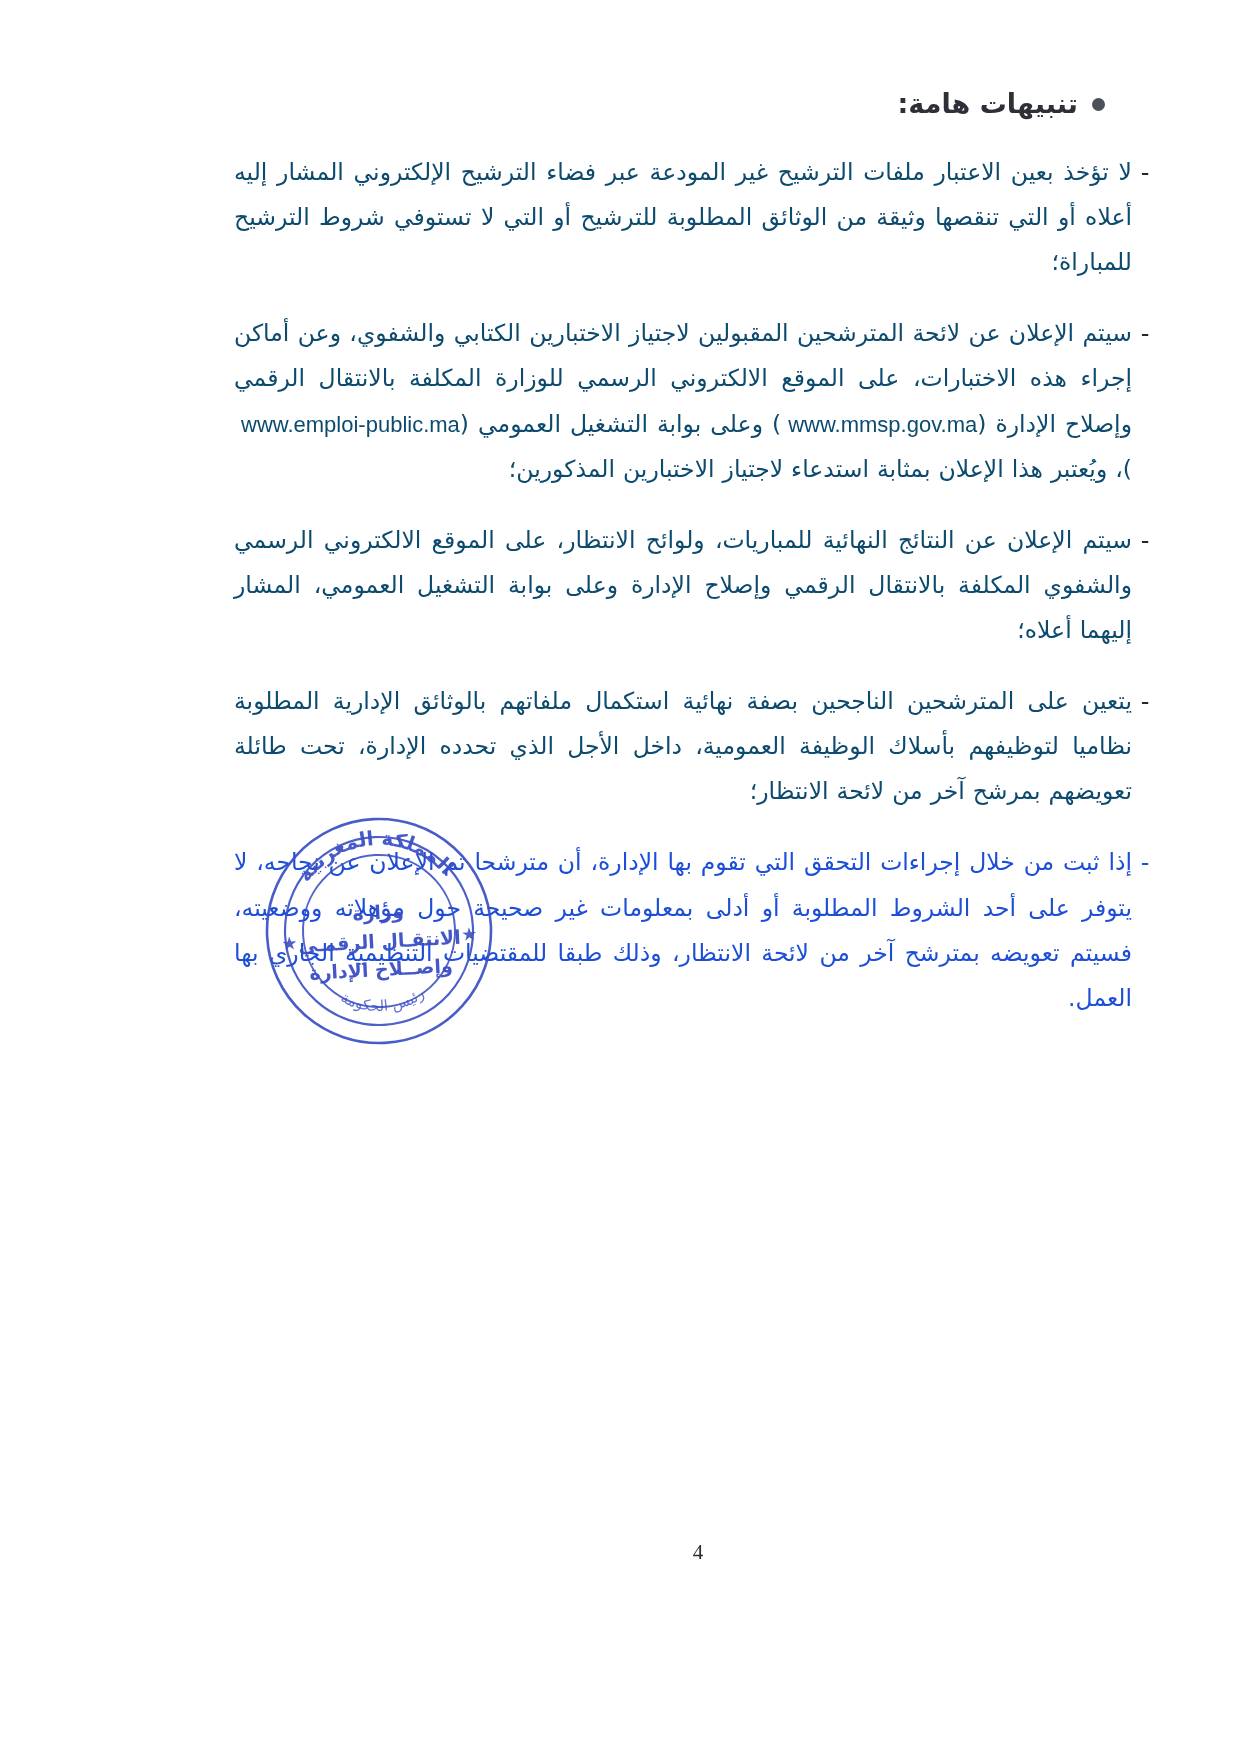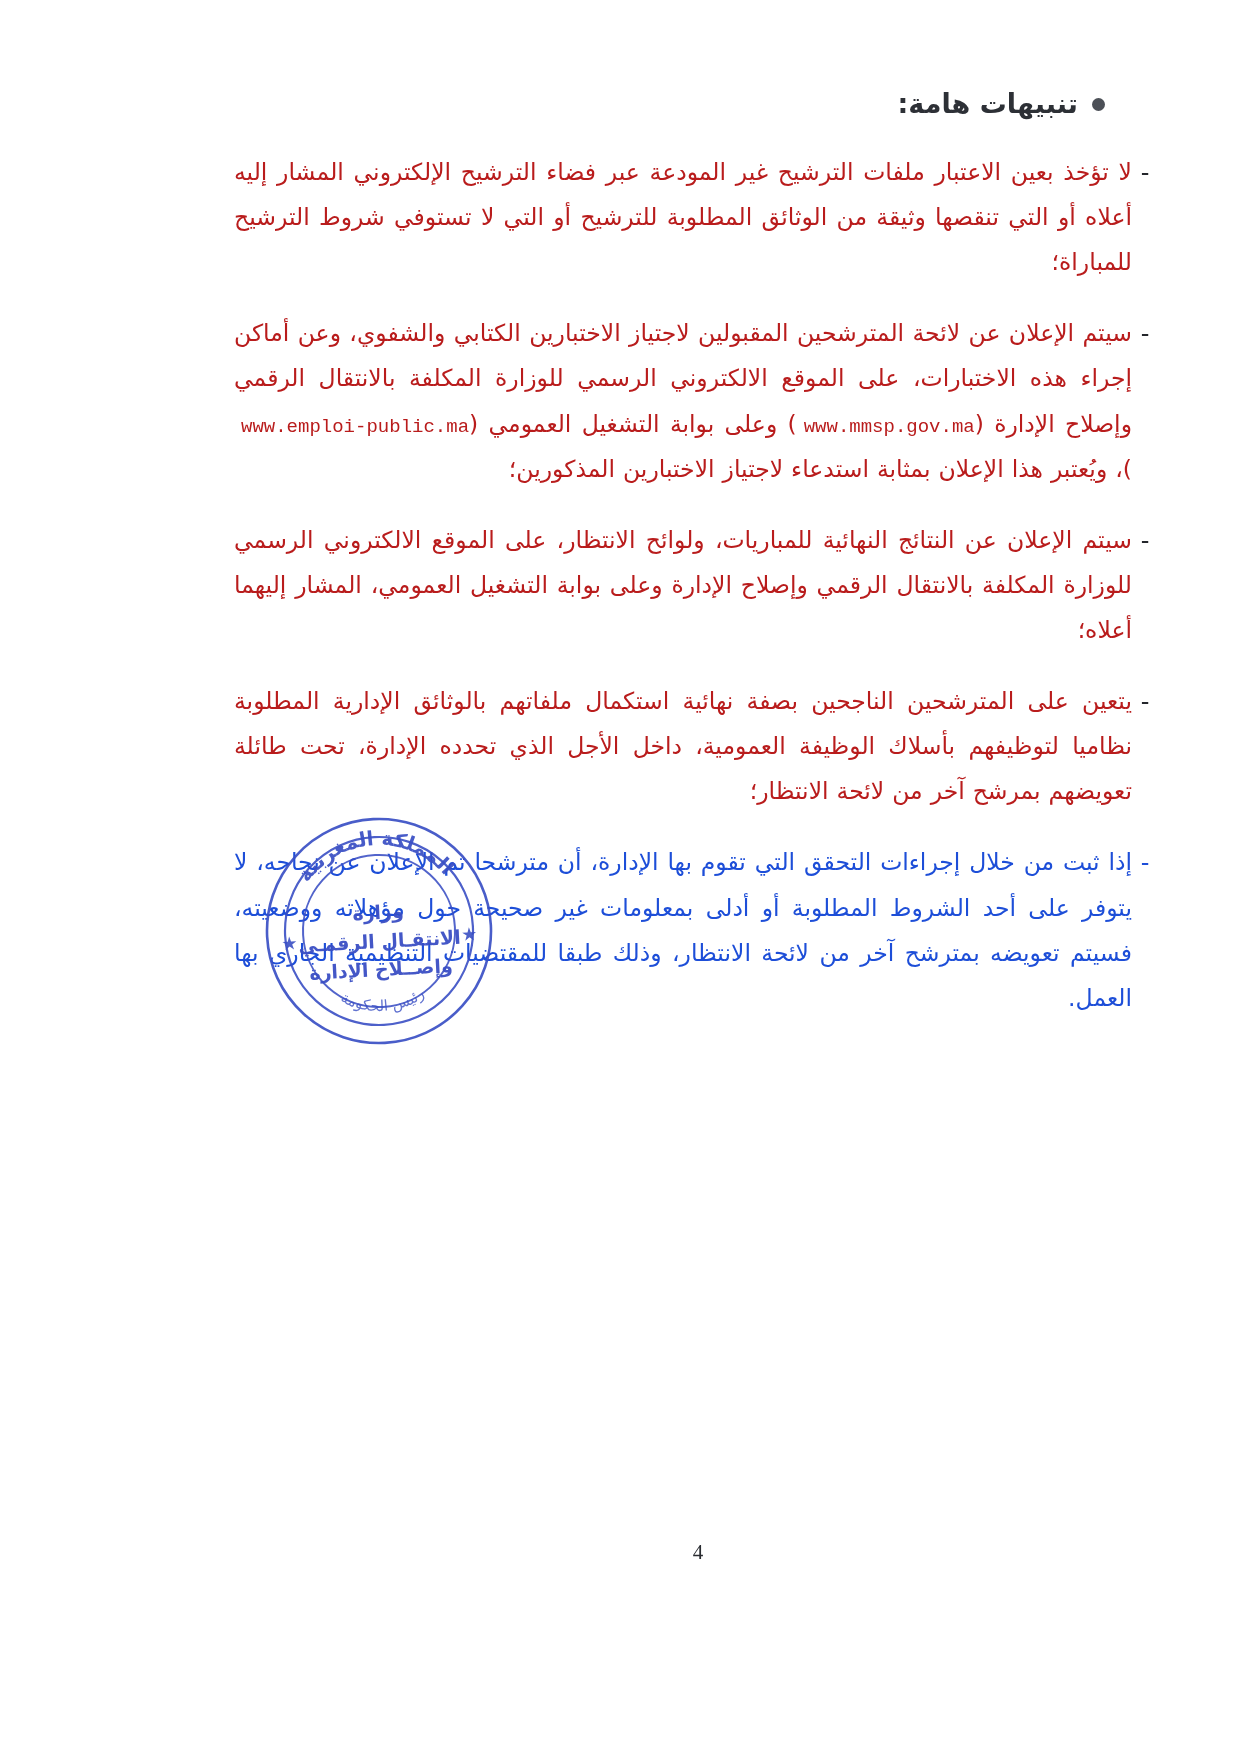--- a/index.html
+++ b/index.html
@@ -63,36 +63,36 @@
     font-size: 24px;
     color: #24262b;
     line-height: 1.9;
     text-align: center;
     padding-top: 1px;
   }
   .para-text {
     flex: 1 1 auto;
     font-size: 23.5px;
     line-height: 1.92;
-    color: #b91c1c;
+    color: #0c4a6e;
     text-align: justify;
     text-justify: inter-word;
     direction: rtl;
     word-spacing: 0.5px;
   }
   .para-row.faded .para-text,
   .para-row.faded .para-dash {
     color: #1d4ed8;
   }
   .para-text .url {
     direction: ltr;
     unicode-bidi: embed;
     display: inline-block;
-    font-family: Liberation Mono, monospace;
-    font-size: 19px;
+    font-family: Liberation Sans, sans-serif;
+    font-size: 22px;
     margin-left: 7px;
   }
 
   
   .stamp {
     position: absolute;
     top: 815px;
     right: 745px;
     width: 232px;
     height: 232px;
@@ -129,21 +129,21 @@
       <div class="para-text">لا تؤخذ بعين الاعتبار ملفات الترشيح غير المودعة عبر فضاء الترشيح الإلكتروني المشار إليه أعلاه أو التي تنقصها وثيقة من الوثائق المطلوبة للترشيح أو التي لا تستوفي شروط الترشيح للمباراة؛</div>
     </div>
 
     <div class="para-row">
       <div class="para-dash">-</div>
       <div class="para-text"><span>سيتم الإعلان عن لائحة المترشحين المقبولين لاجتياز الاختبارين الكتابي والشفوي، وعن أماكن إجراء هذه الاختبارات، على الموقع الالكتروني الرسمي للوزارة المكلفة بالانتقال الرقمي وإصلاح الإدارة (</span><span class="url">www.mmsp.gov.ma</span><span>) وعلى بوابة التشغيل العمومي (</span><span class="url">www.emploi-public.ma</span><span>)، ويُعتبر هذا الإعلان بمثابة استدعاء لاجتياز الاختبارين المذكورين؛</span></div>
     </div>
 
     <div class="para-row">
       <div class="para-dash">-</div>
-      <div class="para-text">سيتم الإعلان عن النتائج النهائية للمباريات، ولوائح الانتظار، على الموقع الالكتروني الرسمي للوزارة المكلفة بالانتقال الرقمي وإصلاح الإدارة وعلى بوابة التشغيل العمومي، المشار إليهما أعلاه؛</div>
+      <div class="para-text">سيتم الإعلان عن النتائج النهائية للمباريات، ولوائح الانتظار، على الموقع الالكتروني الرسمي والشفوي المكلفة بالانتقال الرقمي وإصلاح الإدارة وعلى بوابة التشغيل العمومي، المشار إليهما أعلاه؛</div>
     </div>
 
     <div class="para-row">
       <div class="para-dash">-</div>
       <div class="para-text">يتعين على المترشحين الناجحين بصفة نهائية استكمال ملفاتهم بالوثائق الإدارية المطلوبة نظاميا لتوظيفهم بأسلاك الوظيفة العمومية، داخل الأجل الذي تحدده الإدارة، تحت طائلة تعويضهم بمرشح آخر من لائحة الانتظار؛</div>
     </div>
 
     <div class="para-row faded">
       <div class="para-dash">-</div>
       <div class="para-text">إذا ثبت من خلال إجراءات التحقق التي تقوم بها الإدارة، أن مترشحا تم الإعلان عن نجاحه، لا يتوفر على أحد الشروط المطلوبة أو أدلى بمعلومات غير صحيحة حول مؤهلاته ووضعيته، فسيتم تعويضه بمترشح آخر من لائحة الانتظار، وذلك طبقا للمقتضيات التنظيمية الجاري بها العمل.</div>

